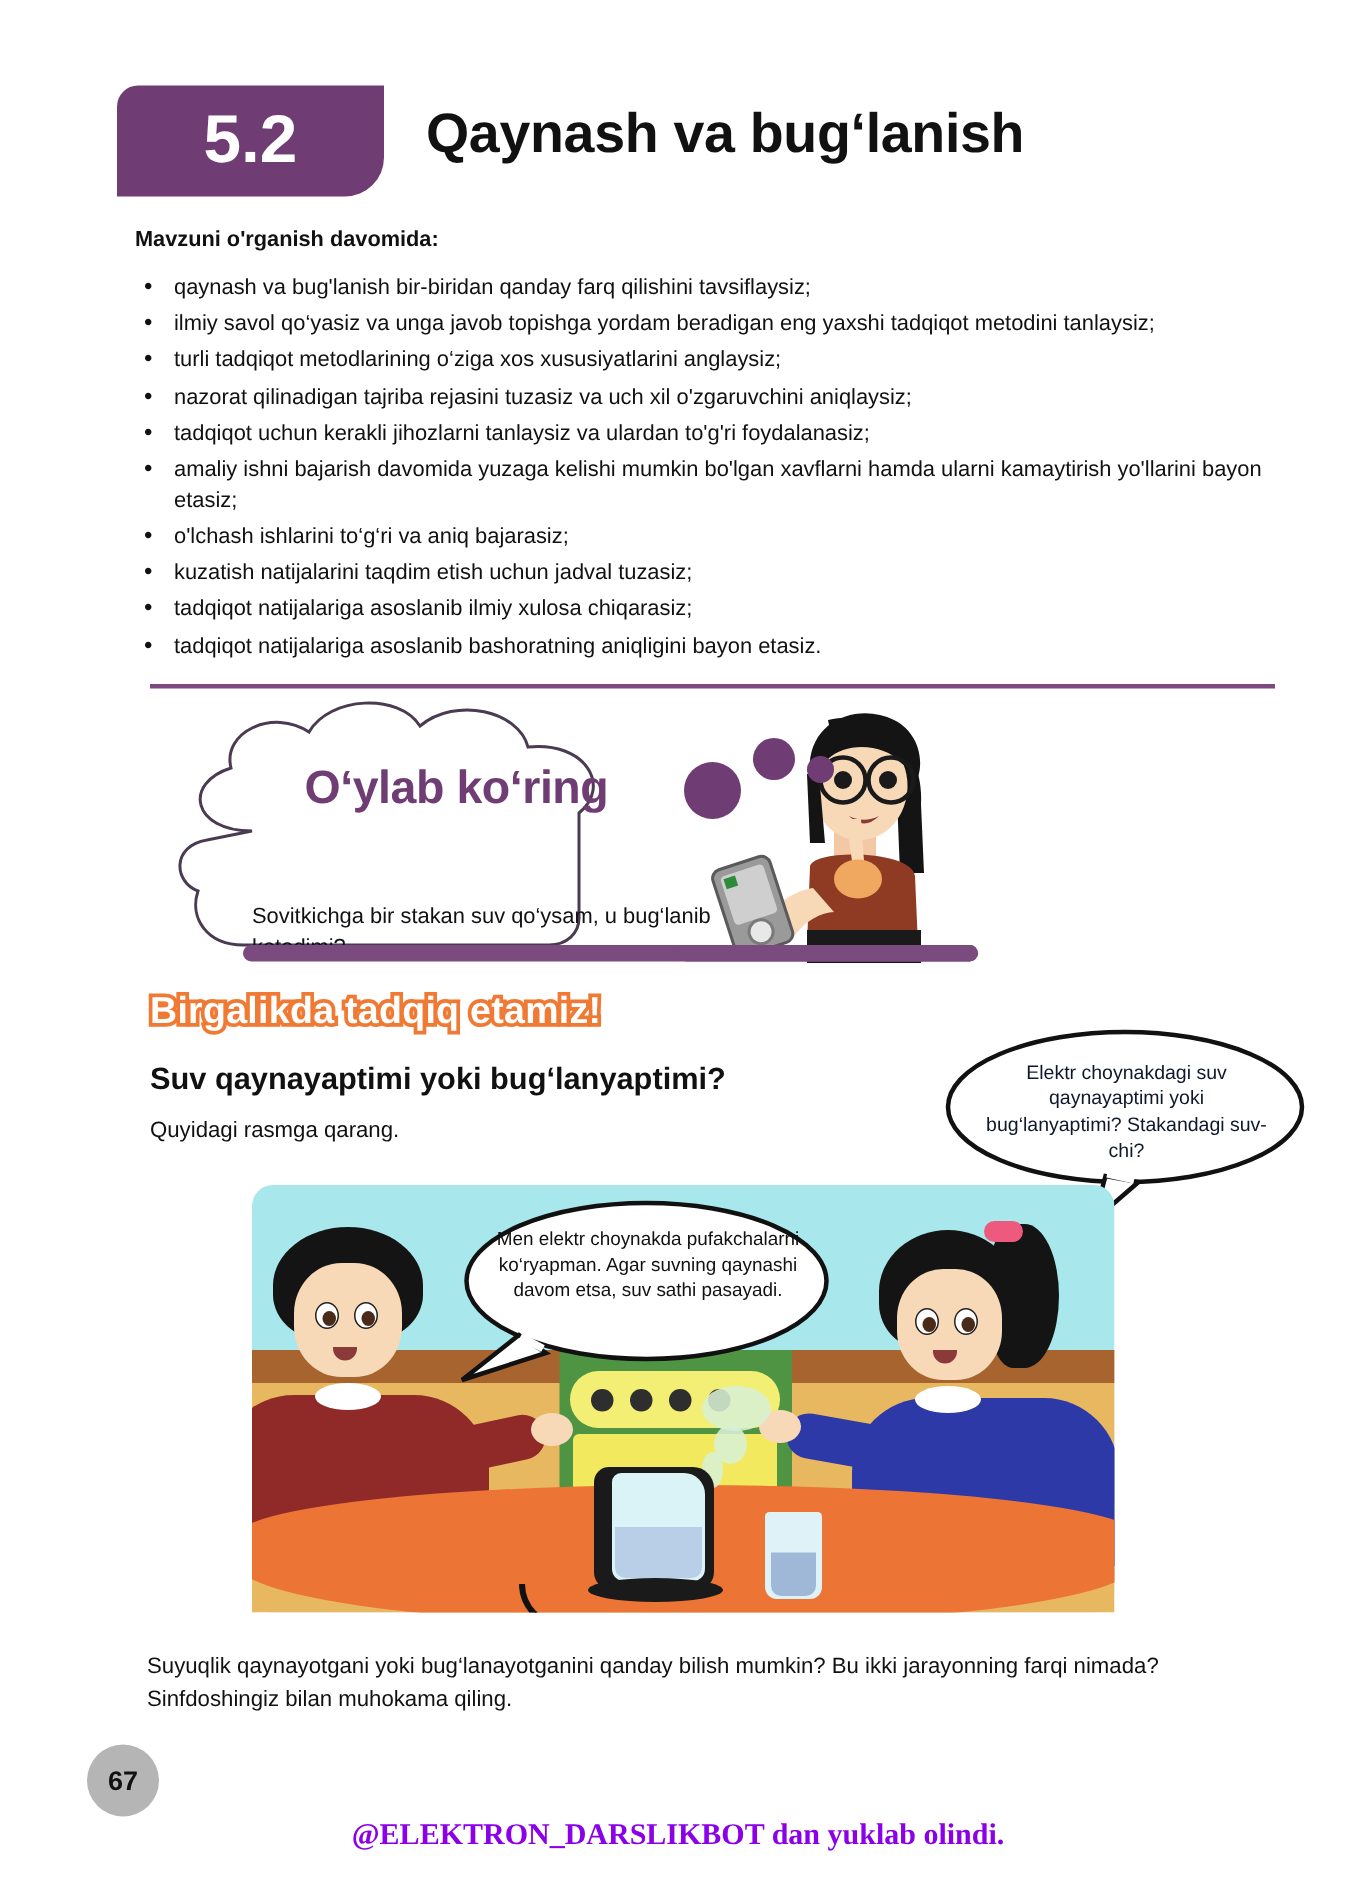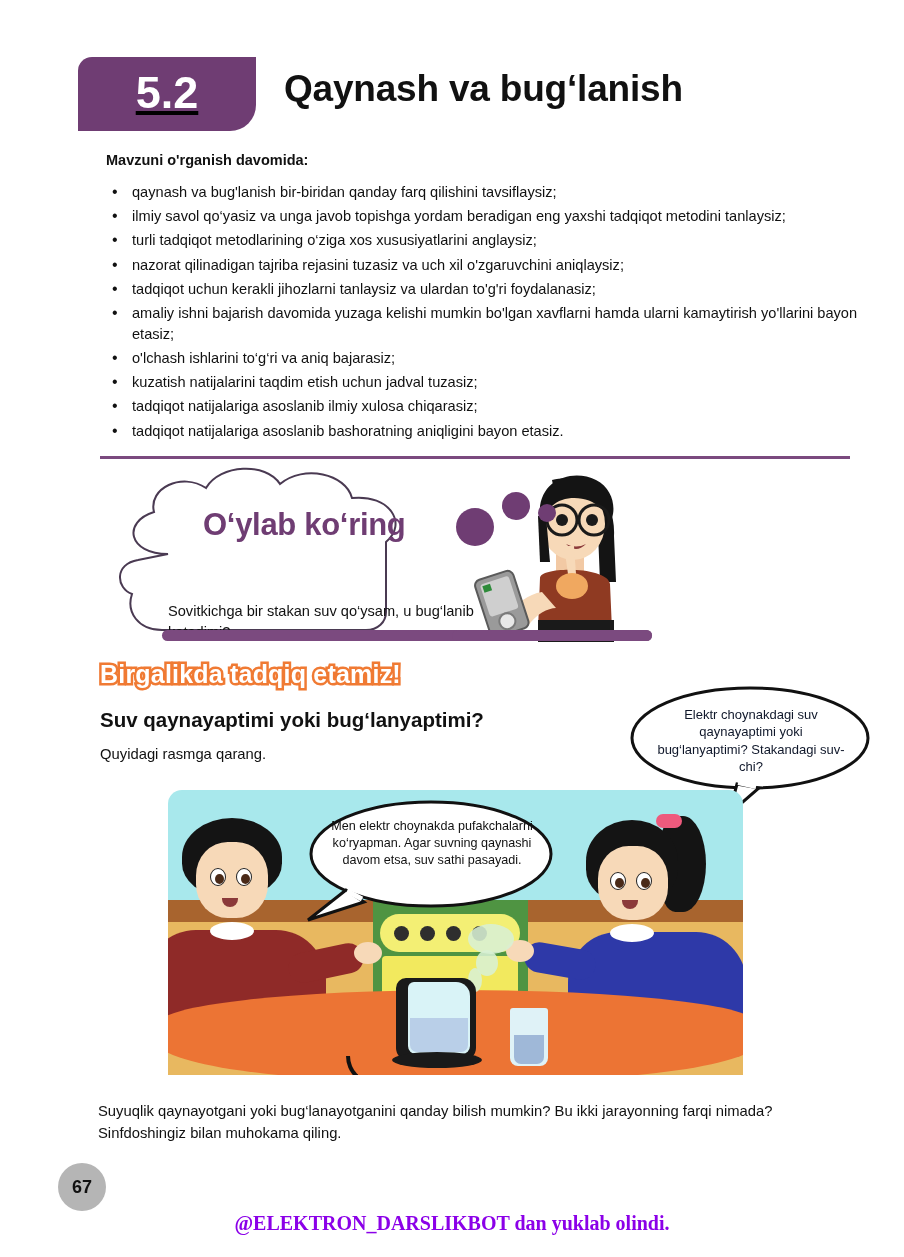--- a/index.html
+++ b/index.html
@@ -10,33 +10,33 @@
     overflow: hidden;
   }
   .page { position: relative; width: 904px; height: 1257px; background:#fff; }
 
   
   .header { position:absolute; left:0; top:57px; width:100%; height:76px; }
   .chapter-badge {
     position:absolute; left:78px; top:0; width:178px; height:74px;
     background:#6f3d73;
     border-radius: 14px 0 26px 0;
-    display:flex; align-items:center; justify-content:center;text-decoration:underline;
+    display:flex; align-items:center; justify-content:center;
   }
   .chapter-badge .num {
     color:#fff; font-size:45px; font-weight:bold; letter-spacing:0px;
     line-height:1; transform: translateY(-2px);
   }
   .header-title {
     position:absolute; left:284px; top:11px;
     font-size:37px; font-weight:bold; color:#111; letter-spacing:-0.2px;
   }
 
   
-  .objectives { position:absolute; left:106px; top:152px; width:760px; }
+  .objectives { position:absolute; left:90px; top:152px; width:760px; }
   .obj-heading { font-size:14.5px; font-weight:bold; color:#111; margin-bottom:6px; }
   ul.obj-list { list-style:none;margin-top:14px; }
   ul.obj-list li {
     position:relative; padding-left:26px; margin-bottom:3.5px;
     font-size:14.6px; color:#111; line-height:1.42;
   }
   ul.obj-list li::before {
     content:"•"; position:absolute; left:6px; top:-1px; font-size:16px; color:#111;
   }
 

